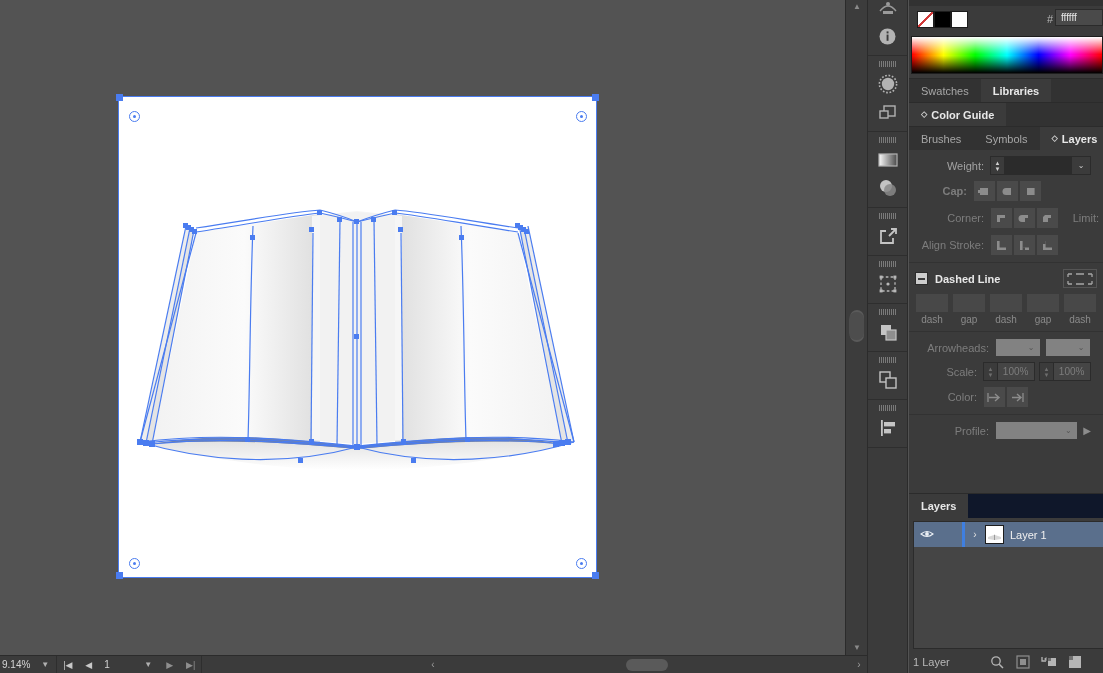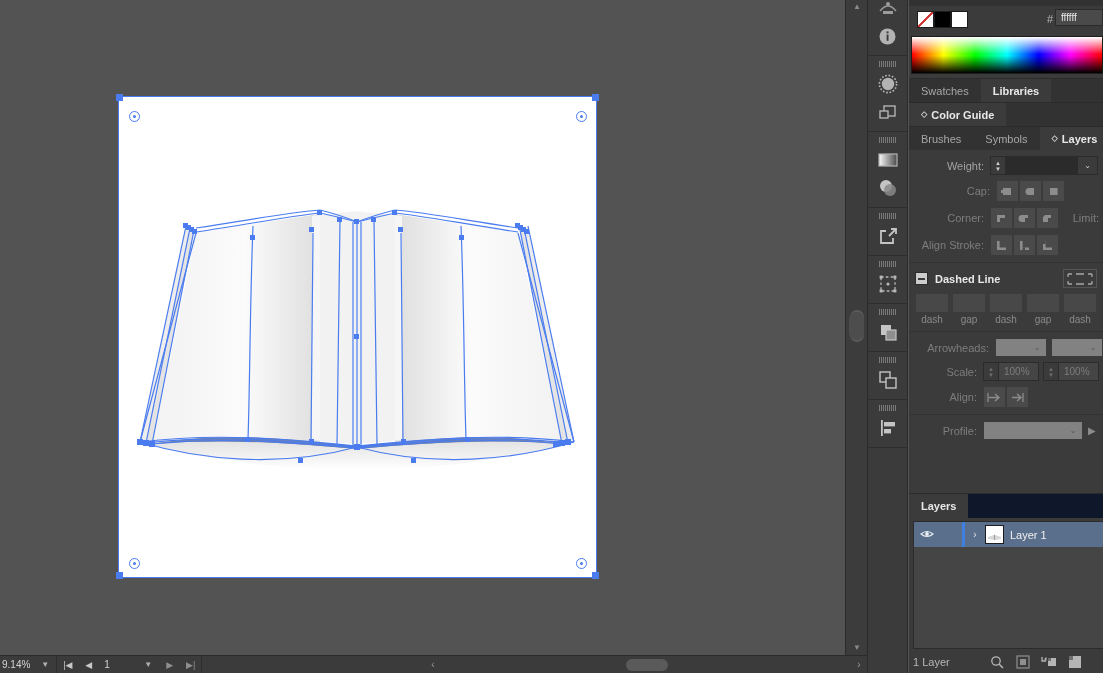--- a/index.html
+++ b/index.html
@@ -169,21 +169,21 @@
     color: #a7a7a7; font-size: 11px; cursor: default;
     background: #323232;
   }
   .tab.active { background: #3b3b3b; color: #e8e8e8; font-weight: bold; }
   .tab .tgl { font-size: 9px; margin-right: 4px; color: #cfcfcf; }
 
   
   #stroke-body { background: #3b3b3b; padding: 6px 0 4px 0; }
   .srow {
     display: flex; align-items: center; margin-bottom: 5px;
-    padding-right: 0px;
+    padding-right: 12px;
   }
   .slabel {
     color: #a2a2a2; font-size: 11px; text-align: right;
     padding-right: 6px; flex: none;
   }
   .slabel.dim { color: #7d7d7d; }
   .stepper {
     width: 15px; height: 19px; background: #3b3b3b;
     border: 1px solid #2b2b2b; border-right: none;
     display: flex; flex-direction: column; align-items: center;
@@ -645,21 +645,21 @@
         <span class="slabel" style="width:81px;">Weight:</span>
         <div class="stepper">
             <span>▲</span>
             <span>▼</span>
           </div>
         <div class="field" style="width:73px;"></div>
         <div class="dropbtn">⌄</div>
       </div>
 
       <div class="srow">
-        <span class="slabel dim" style="width:87px;">Cap:</span>
+        <span class="slabel dim" style="width:64px;font-weight:bold;">Cap:</span>
         <div class="btngroup">
           <div class="iconbtn">
             <svg width="15" height="13">
                 <rect x="3" y="3" width="8" height="7" fill="#8c8c8c"></rect>
                 <rect x="1" y="5" width="3" height="3" fill="#8c8c8c"></rect>
               </svg>
           </div>
           <div class="iconbtn">
             <svg width="15" height="13">
                 <path d="M11 3 H6 a3.5 3.5 0 0 0 0 7 h5 z" fill="#8c8c8c"></path>
@@ -771,41 +771,41 @@
           </div>
         <div class="field dimfield" style="width:41px;">100%</div>
         <div class="stepper dim" style="margin-left:4px;">
             <span>▲</span>
             <span>▼</span>
           </div>
         <div class="field dimfield" style="width:41px;">100%</div>
       </div>
 
       <div class="srow">
-        <span class="slabel dim" style="width:74px;">Align:</span>
+        <span class="slabel dim" style="width:74px;">Color:</span>
         <div class="btngroup">
           <div class="iconbtn">
             <svg width="16" height="13">
                 <path d="M2 6.5 h9 M8 3 l4 3.5 -4 3.5" stroke="#8c8c8c" stroke-width="1.4" fill="none"></path>
                 <path d="M1 2 v9" stroke="#8c8c8c" stroke-width="1.3"></path>
               </svg>
           </div>
           <div class="iconbtn">
             <svg width="16" height="13">
                 <path d="M2 6.5 h8 M7 3 l4 3.5 -4 3.5" stroke="#8c8c8c" stroke-width="1.4" fill="none"></path>
                 <path d="M13 2 v9" stroke="#8c8c8c" stroke-width="1.3"></path>
               </svg>
           </div>
         </div>
       </div>
 
       <div class="divline"></div>
 
       <div class="srow" style="margin-bottom:0;">
-        <span class="slabel dim" style="width:74px;">Profile:</span>
+        <span class="slabel dim" style="width:74px;margin-left:12px;">Profile:</span>
         <div class="combo-dim" style="width:100px;">
           <span style="padding-left:4px;color:#565656;font-size:10px;"></span>
           <span class="cdrop">⌄</span>
         </div>
         <span style="color:#8c8c8c;font-size:10px;margin-left:5px;">▶</span>
       </div>
     </div>
 
     <div id="layers-panel">
       <div id="layers-tabstrip">

